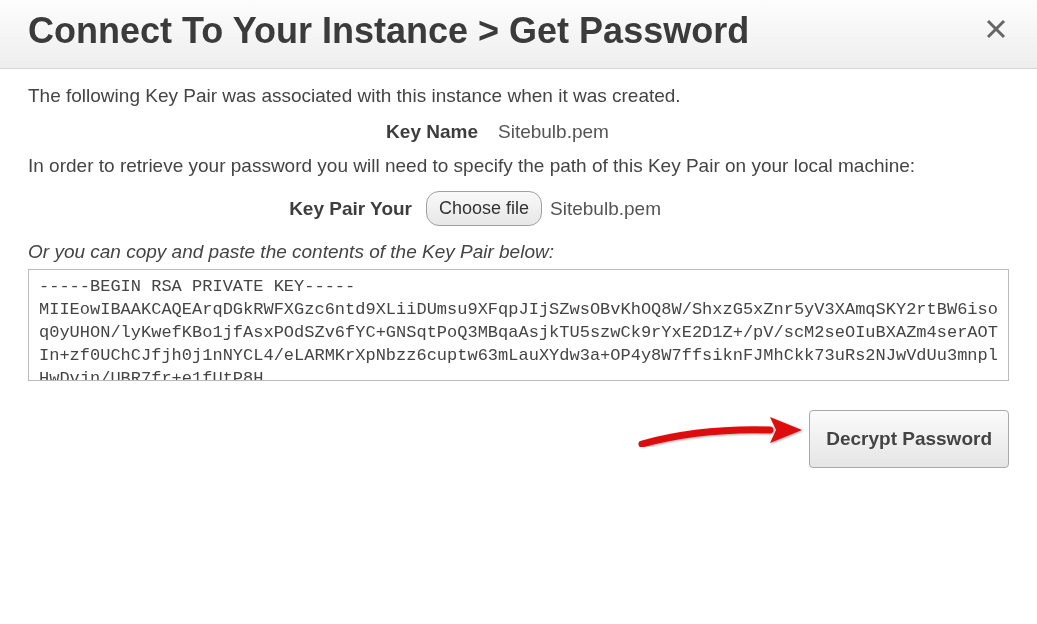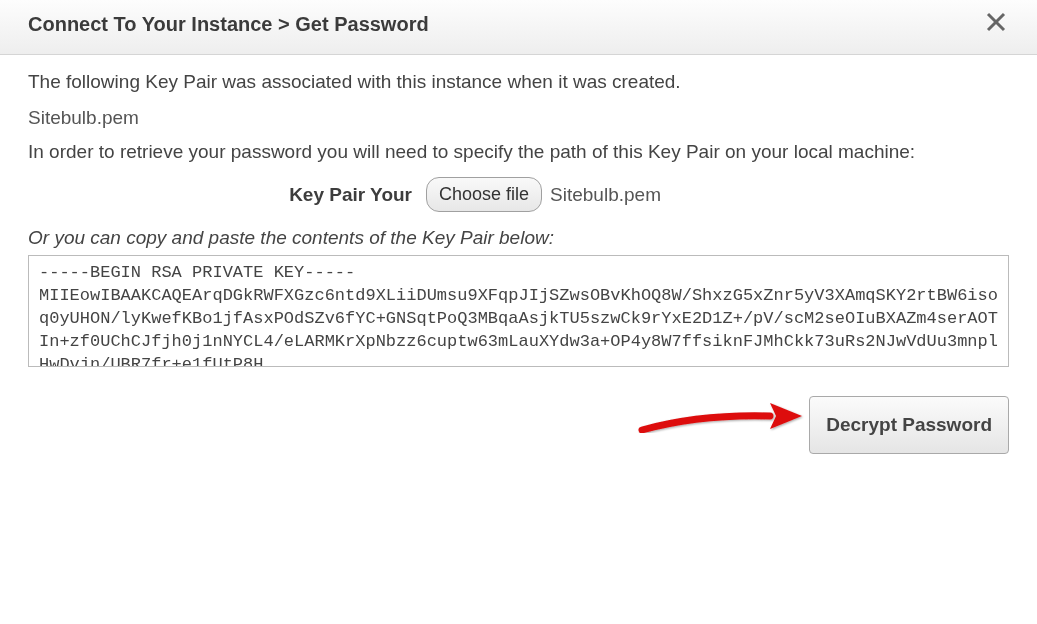--- a/index.html
+++ b/index.html
@@ -16,21 +16,21 @@
     }
     .dialog-header {
       display: flex;
       align-items: center;
       justify-content: space-between;
       padding: 10px 24px 16px 28px;
       border-bottom: 1px solid #d5d5d5;
       background: linear-gradient(#fdfdfd, #eeeeee);
     }
     .dialog-title {
-      font-size: 20px;
+      font-size: 36px;
       font-weight: bold;
       color: #3b3b3b;
     }
     .close-x {
       font-size: 28px;
       font-weight: bold;
       color: #666;
       cursor: pointer;
       padding: 0 6px;
       line-height: 1;
@@ -172,20 +172,21 @@
         <line x1="19" y1="3" x2="3" y2="19" stroke="#666" stroke-width="3"></line>
       </svg>
     </div>
   </div>
 
   <div class="dialog-body">
 
     <div class="intro-text">The following Key Pair was associated with this instance when it was created.</div>
 
     <div class="kv-row">
+      <div class="kv-label">Key Name</div>
       <div class="kv-value">Sitebulb.pem</div>
     </div>
 
     <div class="intro-text">In order to retrieve your password you will need to specify the path of this Key Pair on your local machine:</div>
 
     <div class="path-row">
       <div class="path-label">Key Pair Your</div>
       <button class="choose-file-btn">Choose file</button>
       <div class="file-name">Sitebulb.pem</div>
     </div>

